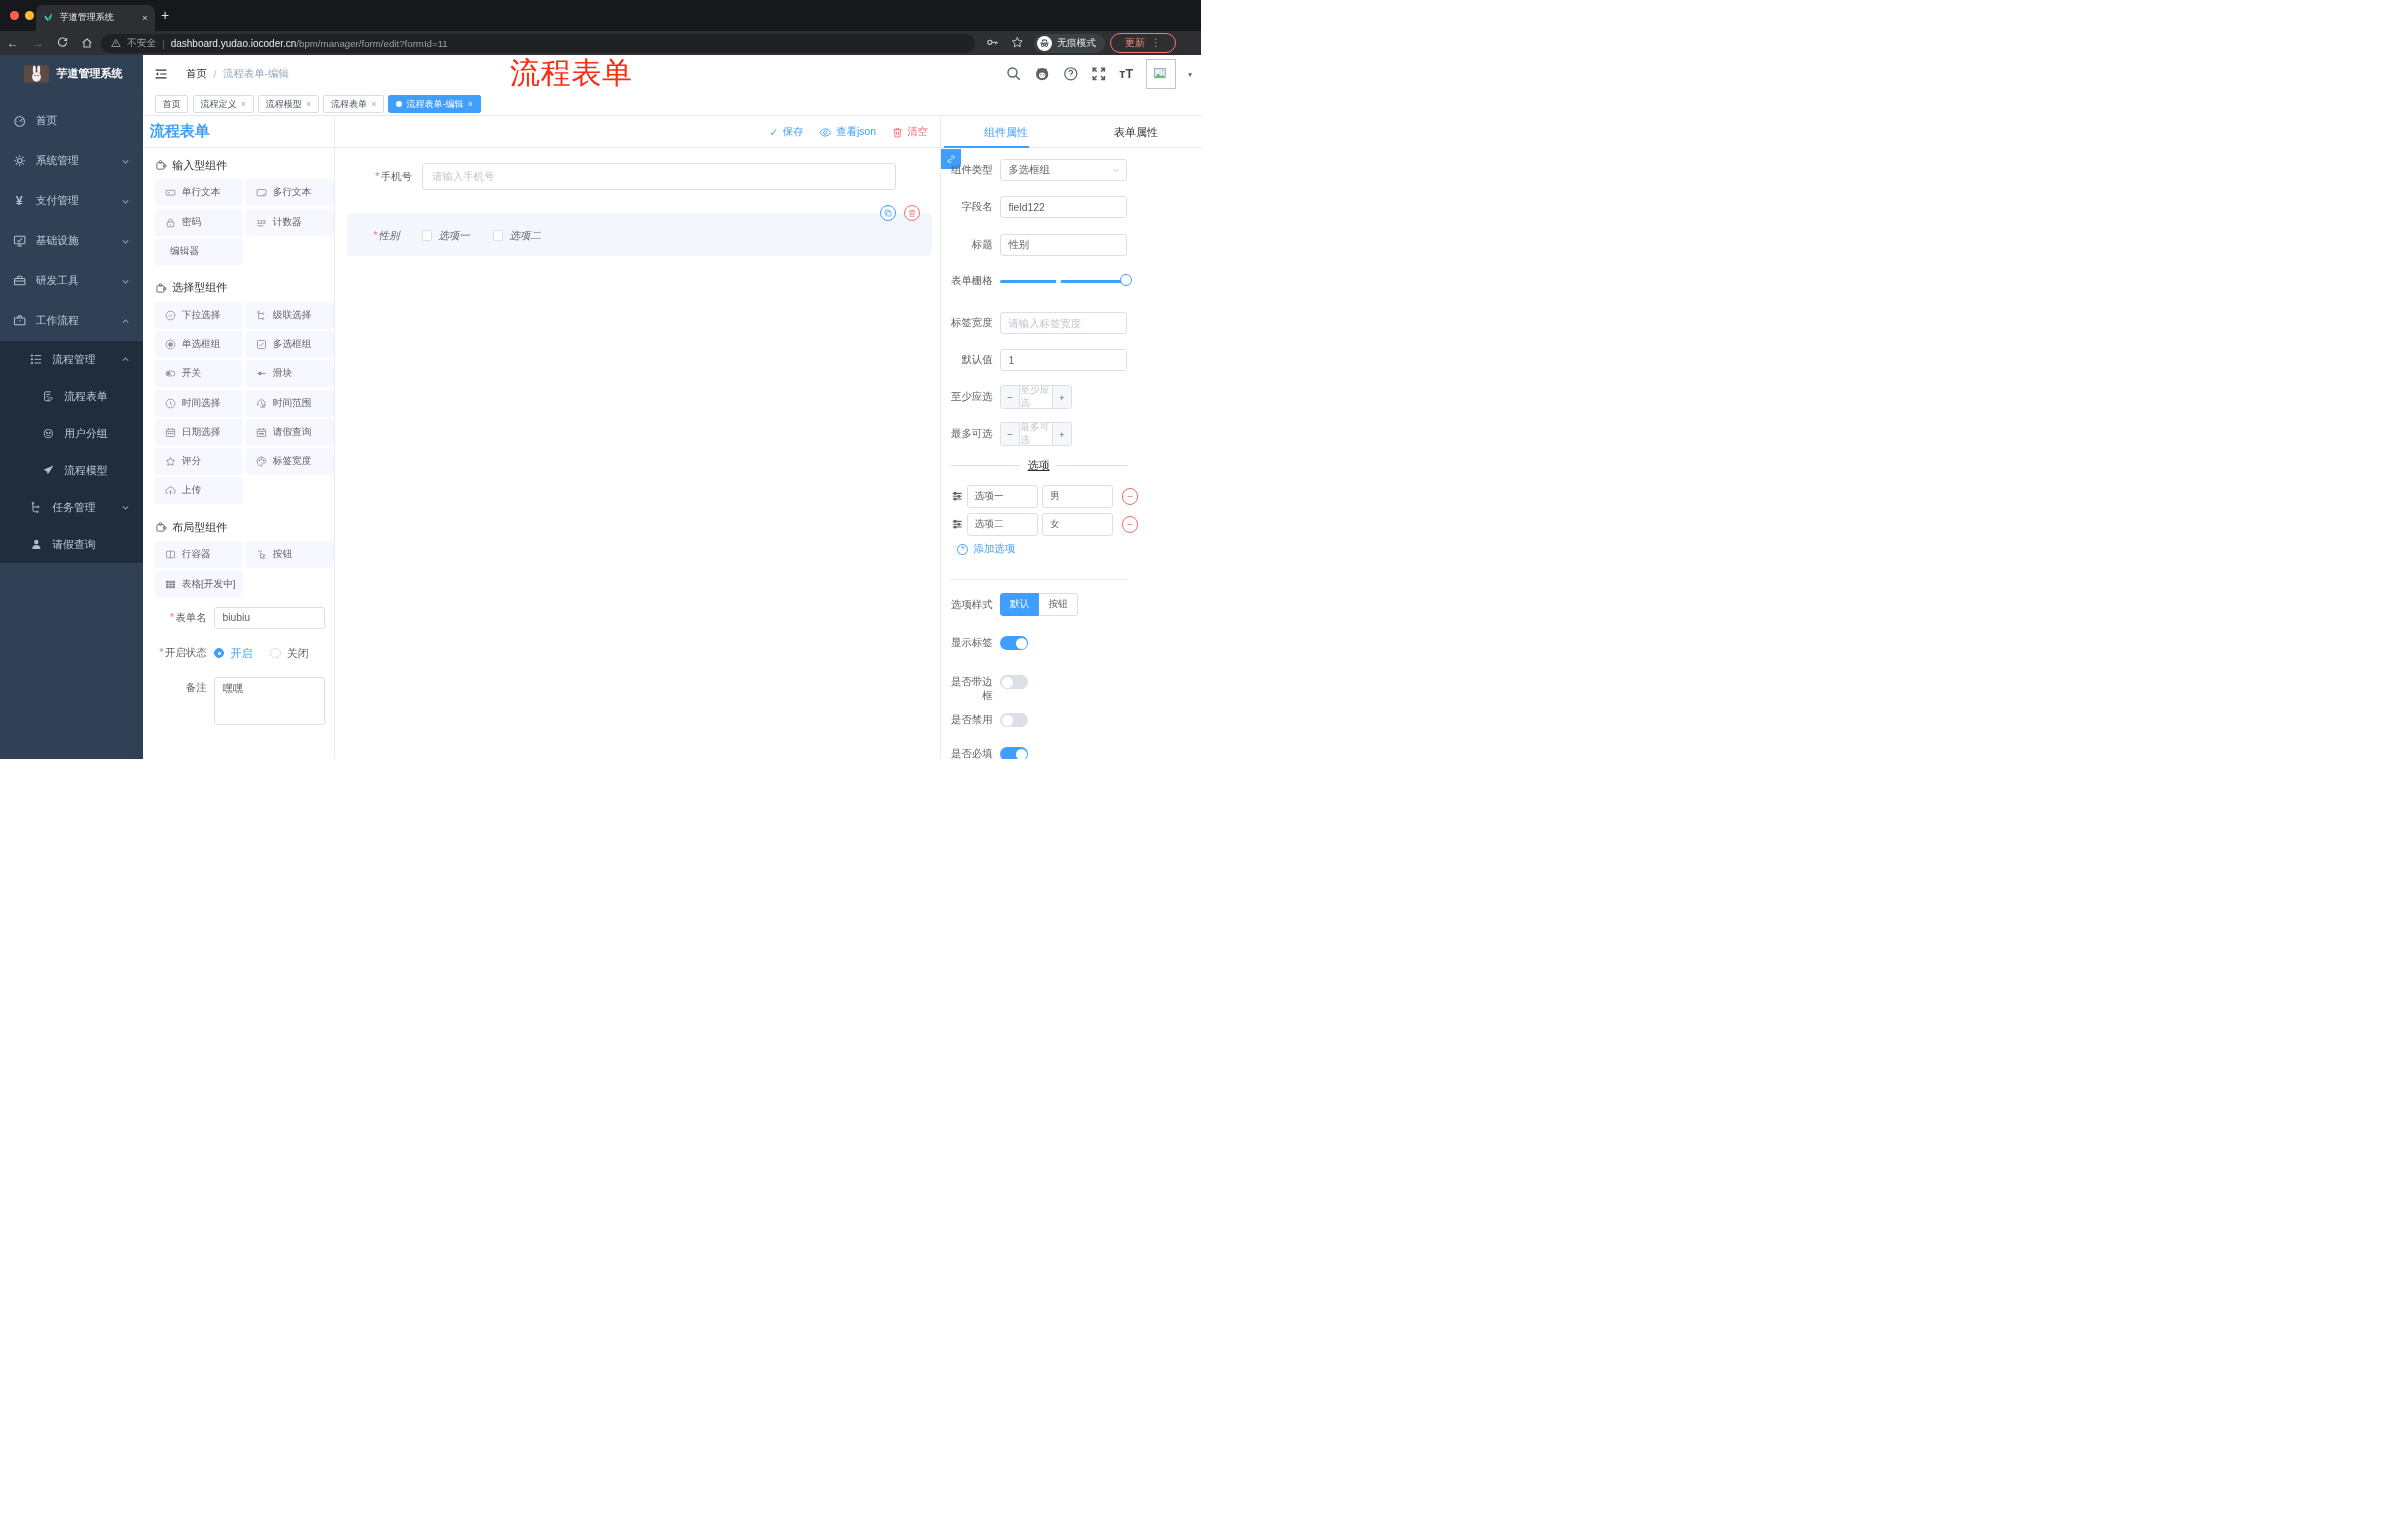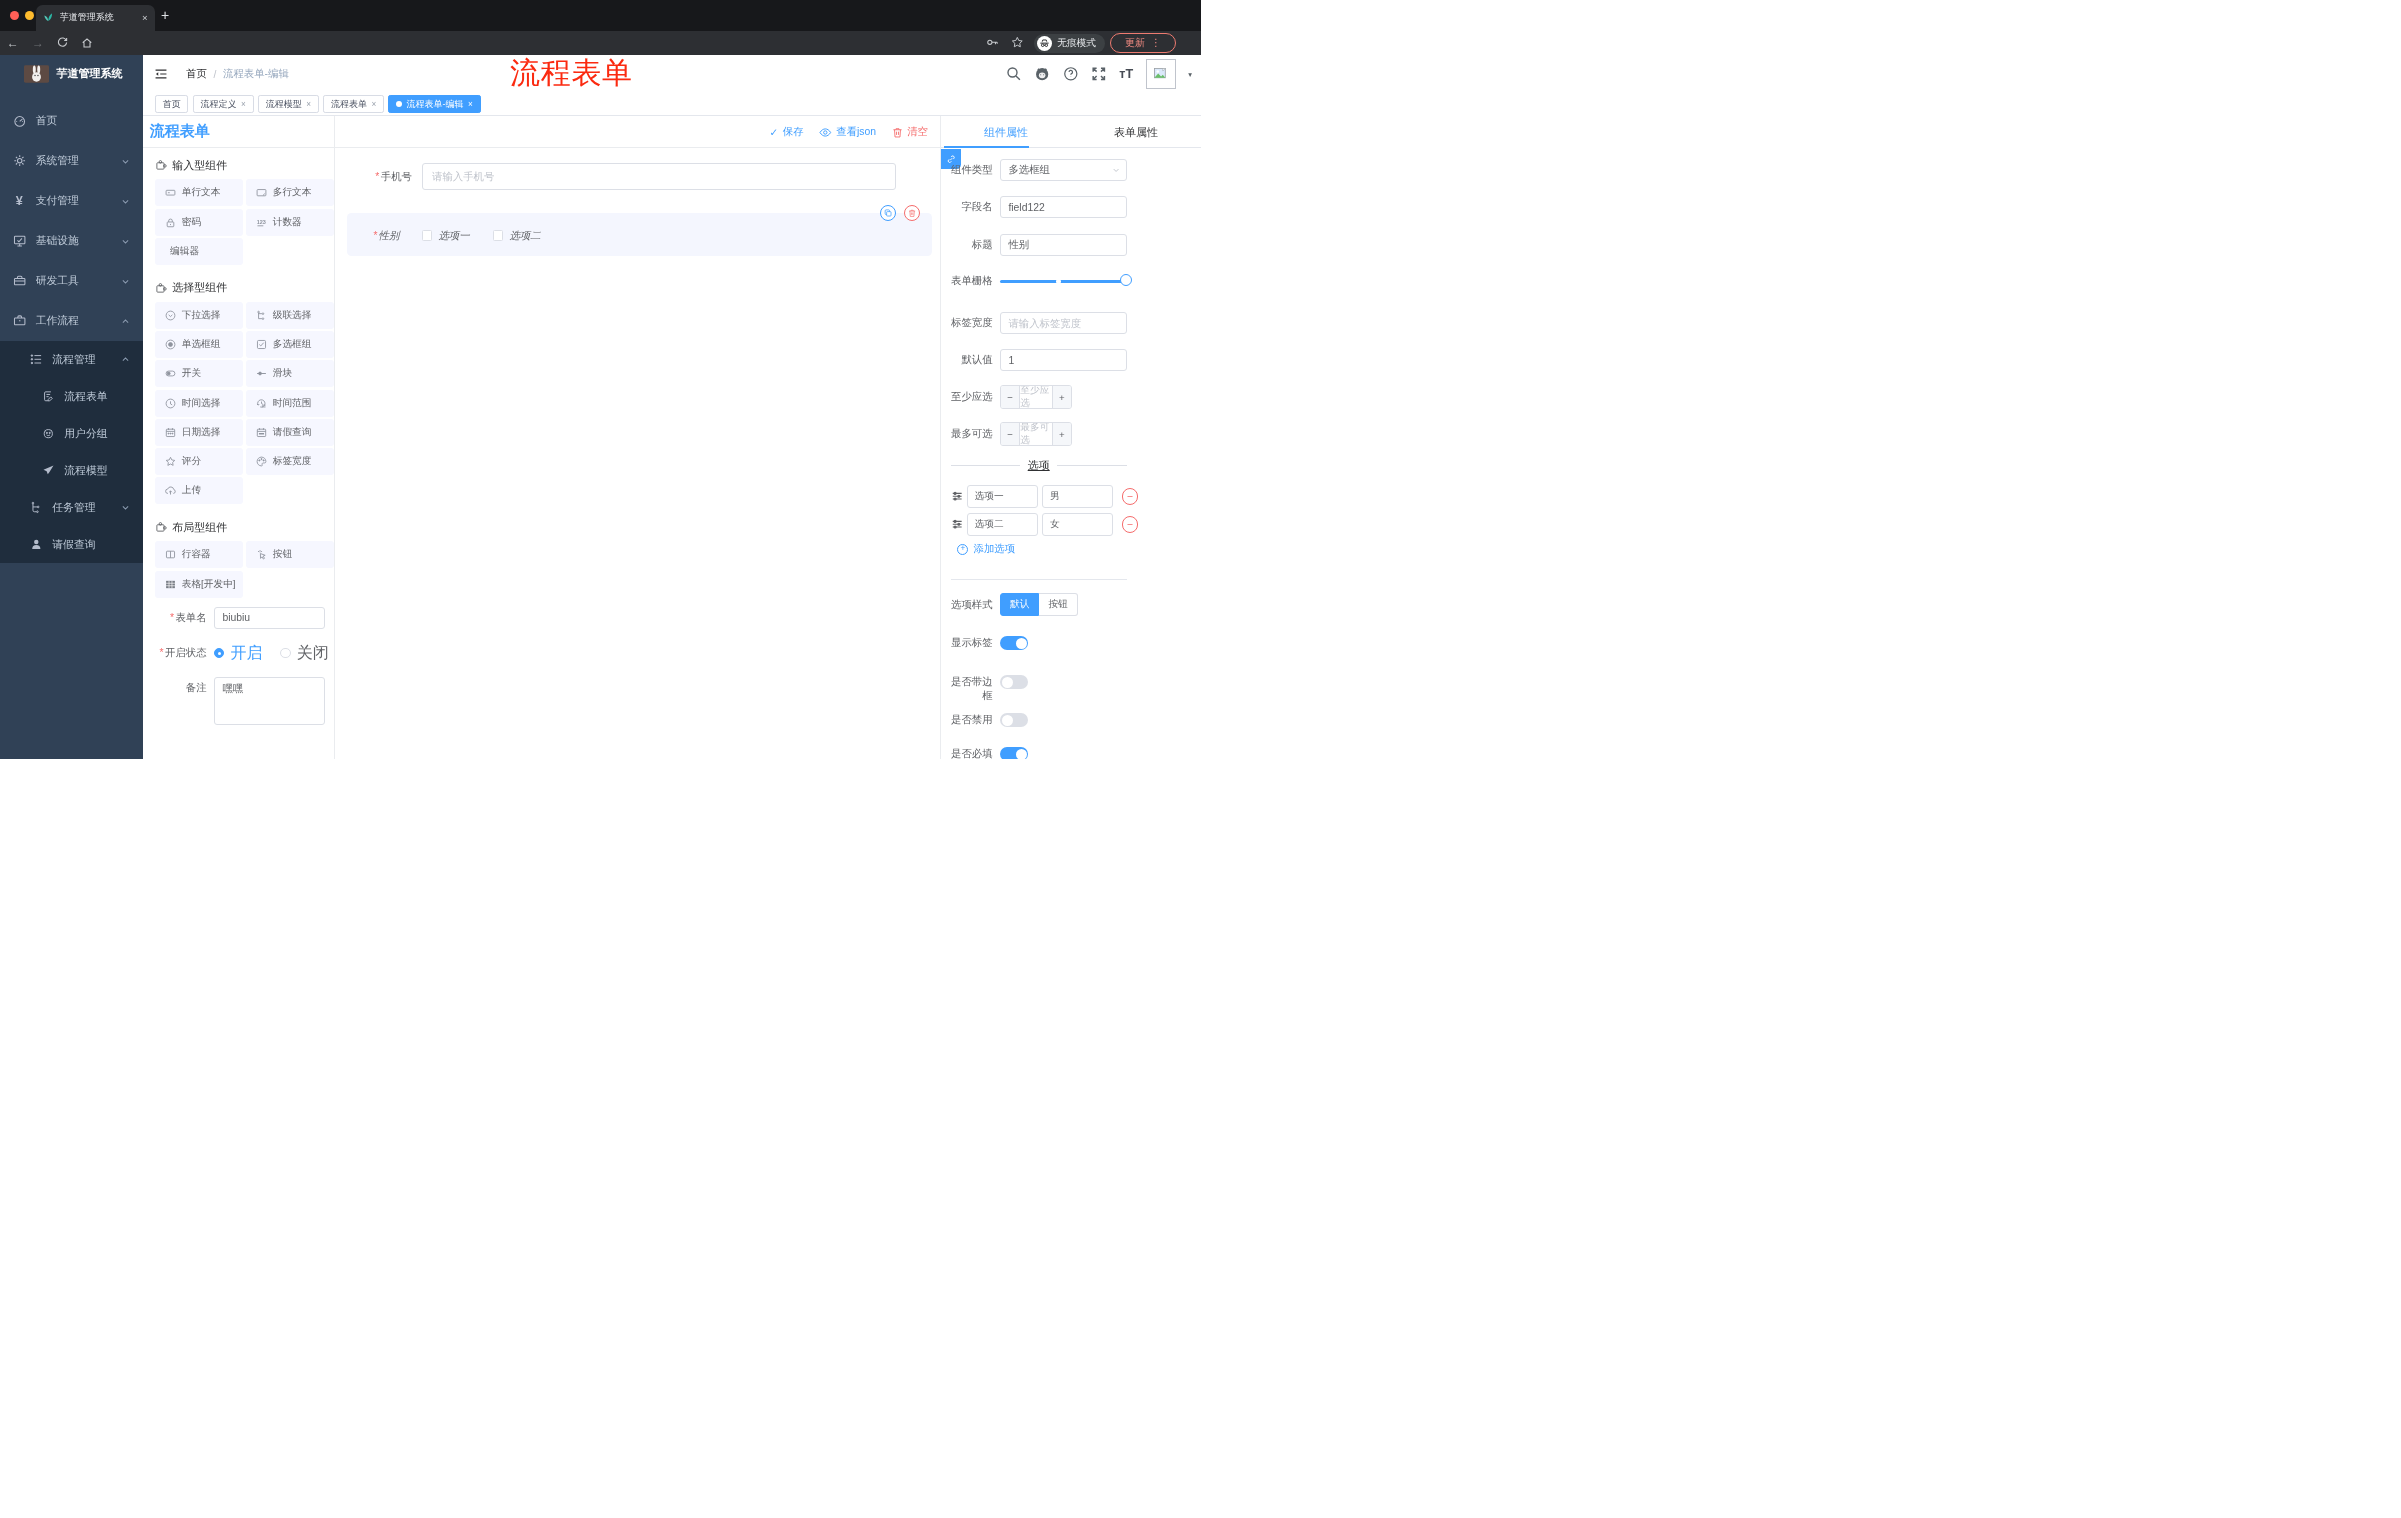--- a/index.html
+++ b/index.html
@@ -66,21 +66,21 @@
   .cgrid { display:grid; grid-template-columns:88px 88px; gap:2.2px 3px; margin-bottom:15.6px; }
   .comp { height:27px; background:#f6f7ff; border-radius:3px; display:flex; align-items:center; gap:6px; padding-left:9.7px; font-size:9.7px; color:#606266; cursor:grab; }
   .comp .cic { color:#8f949e; flex:none; }
   .metaform { margin-top:9px; }
   .mrow { display:flex; margin-bottom:13.4px; }
   .mlabel { width:59px; flex:none; text-align:right; padding-right:7.4px; font-size:10.4px; color:#606266; line-height:22px; }
   .req { color:#f56c6c; margin-right:1.5px; }
   .tin { width:111px; height:22px; border:0.7px solid #dcdfe6; border-radius:3px; padding:0 7.4px; font-size:10.4px; color:#606266; outline:none; background:#fff; }
   .tin::placeholder { color:#c0c4cc; }
   .radios { display:flex; align-items:center; gap:18px; height:22px; }
-  .radio { display:flex; align-items:center; gap:6px; font-size:16px; color:#606266; cursor:pointer; }
+  .radio { display:flex; align-items:center; gap:6px; font-size:11px; color:#606266; cursor:pointer; }
   .rdot { width:10.4px; height:10.4px; border-radius:50%; border:0.7px solid #dcdfe6; background:#fff; position:relative; }
   .radio.on .rdot { background:#409eff; border-color:#409eff; }
   .radio.on .rdot::after { content:""; position:absolute; left:3px; top:3px; width:3px; height:3px; border-radius:50%; background:#fff; }
   .radio.on span.rlab { color:#409eff; }
   .tarea { width:111px; height:48px; border:0.7px solid #dcdfe6; border-radius:3px; padding:3.7px 7.4px; font-size:10.4px; color:#606266; resize:none; font-family:inherit; outline:none; }
 
   
   .canvas { position:absolute; left:192px; top:0; width:606px; bottom:0; border-right:0.7px solid #eaecef; }
   .cv-header { height:32px; border-bottom:0.7px solid #eaecef; position:relative; }
   .cv-toolbar { position:absolute; right:12px; top:0; height:32px; display:flex; align-items:center; gap:15.6px; font-size:10.4px; }
@@ -164,20 +164,29 @@
       <svg width="11" height="11" viewBox="0 0 16 16" fill="none" stroke="currentColor" stroke-width="1.6">
           <path d="M13.5 5A6 6 0 1 0 14 8"></path>
           <path d="M14 1.5V5h-3.5"></path>
         </svg>
     </span>
     <span class="navic" style="left:81px">
       <svg width="12" height="12" viewBox="0 0 18 18" fill="none" stroke="currentColor" stroke-width="1.6">
           <path d="M2.5 8.5L9 3l6.5 5.5M4.5 7.8V15h9V7.8"></path>
         </svg>
     </span>
+    <div class="addr">
+      <svg width="9.7" height="9.7" viewBox="0 0 16 16" fill="none" stroke="#9aa0a6" stroke-width="1.4">
+          <path d="M8 2.2L15 14H1z"></path>
+          <path d="M8 6.5v3.6M8 12.3v.2"></path>
+        </svg>
+      <span>不安全</span>
+      <span class="sep">|</span>
+      <span><span class="host">dashboard.yudao.iocoder.cn</span><span>/bpm/manager/form/edit?formId=11</span></span>
+    </div>
     <span class="navic" style="left:986px">
       <svg width="12.6" height="12.6" viewBox="0 0 18 18" fill="none" stroke="#c7cace" stroke-width="1.5">
           <circle cx="5.5" cy="9" r="3"></circle>
           <path d="M8.5 9H16M13.5 9v2.8M16 9v2"></path>
         </svg>
     </span>
     <span class="navic" style="left:1011px">
       <svg width="12.6" height="12.6" viewBox="0 0 18 18" fill="none" stroke="#c7cace" stroke-width="1.4">
           <path d="M9 2l2.1 4.4 4.9.7-3.5 3.4.8 4.9L9 13.1l-4.3 2.3.8-4.9L2 7.1l4.9-.7z"></path>
         </svg>

